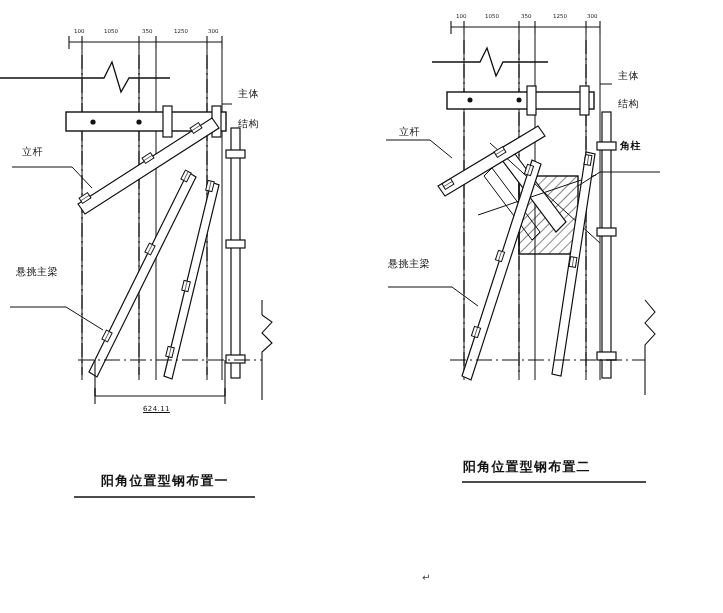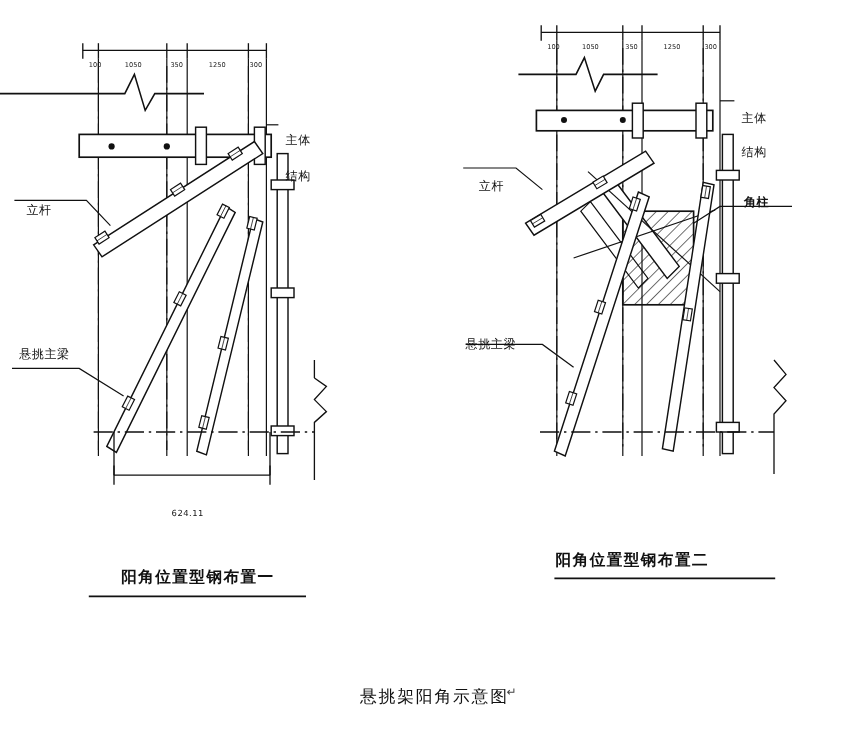--- a/index.html
+++ b/index.html
@@ -12,21 +12,20 @@
   }
   #sheet{position:absolute;inset:0;}
   svg.dwg{position:absolute;left:0;top:0;width:723px;height:613px;}
 
   .lbl{
     position:absolute;
     font-family:"DejaVu Sans","Liberation Sans",sans-serif;
     color:#111;
     white-space:nowrap;
     line-height:1.15;
-    margin-top:24px;
   }
   .lbl-cn{font-size:10px;letter-spacing:.5px;}
   .lbl-dim{font-size:5.5px;letter-spacing:0px;color:#222;}
   .caption{
     position:absolute;
     font-size:13px;
     font-weight:bold;
     color:#111;
     letter-spacing:1.2px;
     white-space:nowrap;
@@ -273,34 +272,33 @@
   <div class="lbl lbl-dim" style="left:104px;top:28px;">1050</div>
   <div class="lbl lbl-dim" style="left:142px;top:28px;">350</div>
   <div class="lbl lbl-dim" style="left:174px;top:28px;">1250</div>
   <div class="lbl lbl-dim" style="left:208px;top:28px;">300</div>
 
   <div class="lbl lbl-cn" style="left:22px;top:146px;">立杆</div>
   <div class="lbl lbl-cn" style="left:238px;top:88px;">主体</div>
   <div class="lbl lbl-cn" style="left:238px;top:118px;">结构</div>
   <div class="lbl lbl-cn" style="left:16px;top:266px;">悬挑主梁</div>
 
-  <div class="dimtext" style="left:143px;top:424px;">624.11</div>
+  <div class="dimtext" style="left:143px;top:405px;text-decoration:underline;">624.11</div>
 
   <div class="caption" style="left:85px;top:472px;padding-left:16px;">阳角位置型钢布置一</div>
 
   <div class="lbl lbl-dim" style="left:456px;top:13px;">100</div>
   <div class="lbl lbl-dim" style="left:485px;top:13px;">1050</div>
   <div class="lbl lbl-dim" style="left:521px;top:13px;">350</div>
   <div class="lbl lbl-dim" style="left:553px;top:13px;">1250</div>
   <div class="lbl lbl-dim" style="left:587px;top:13px;">300</div>
 
   <div class="lbl lbl-cn" style="left:399px;top:126px;">立杆</div>
   <div class="lbl lbl-cn" style="left:618px;top:70px;">主体</div>
   <div class="lbl lbl-cn" style="left:618px;top:98px;">结构</div>
   <div class="lbl lbl-cn" style="left:620px;top:140px;font-weight:bold;">角柱</div>
   <div class="lbl lbl-cn" style="left:388px;top:258px;">悬挑主梁</div>
 
   <div class="caption" style="left:463px;top:458px;">阳角位置型钢布置二</div>
 
-  <div class="maincap" style="left:300px;top:572px;">悬挑架阳角示意图</div>
   <div class="maincap" style="left:422px;top:572px;font-size:10px;color:#444;">↵</div>
 
 </div>
 
 </body></html>

